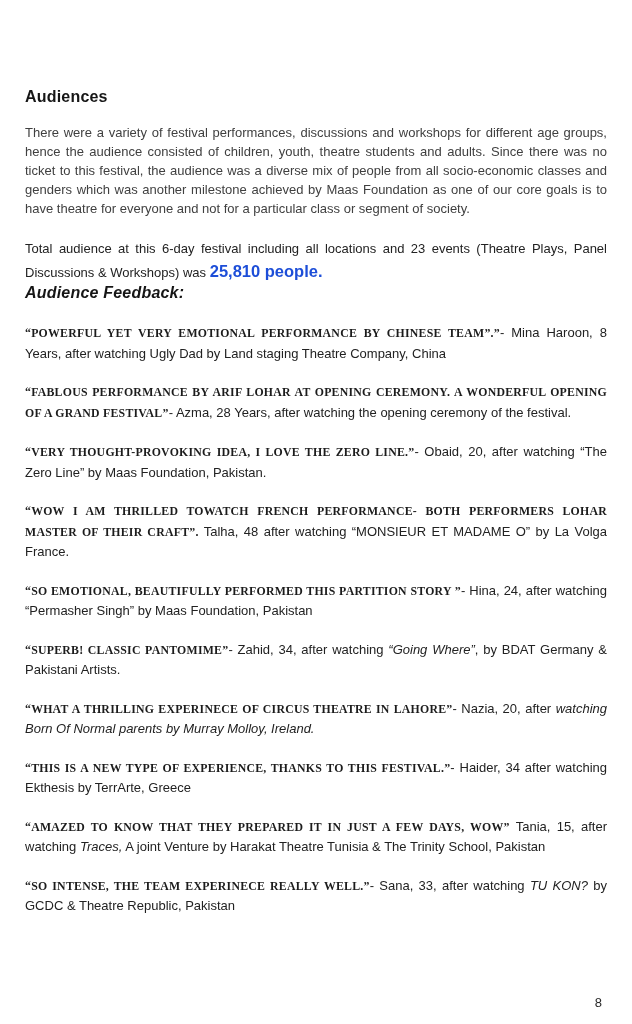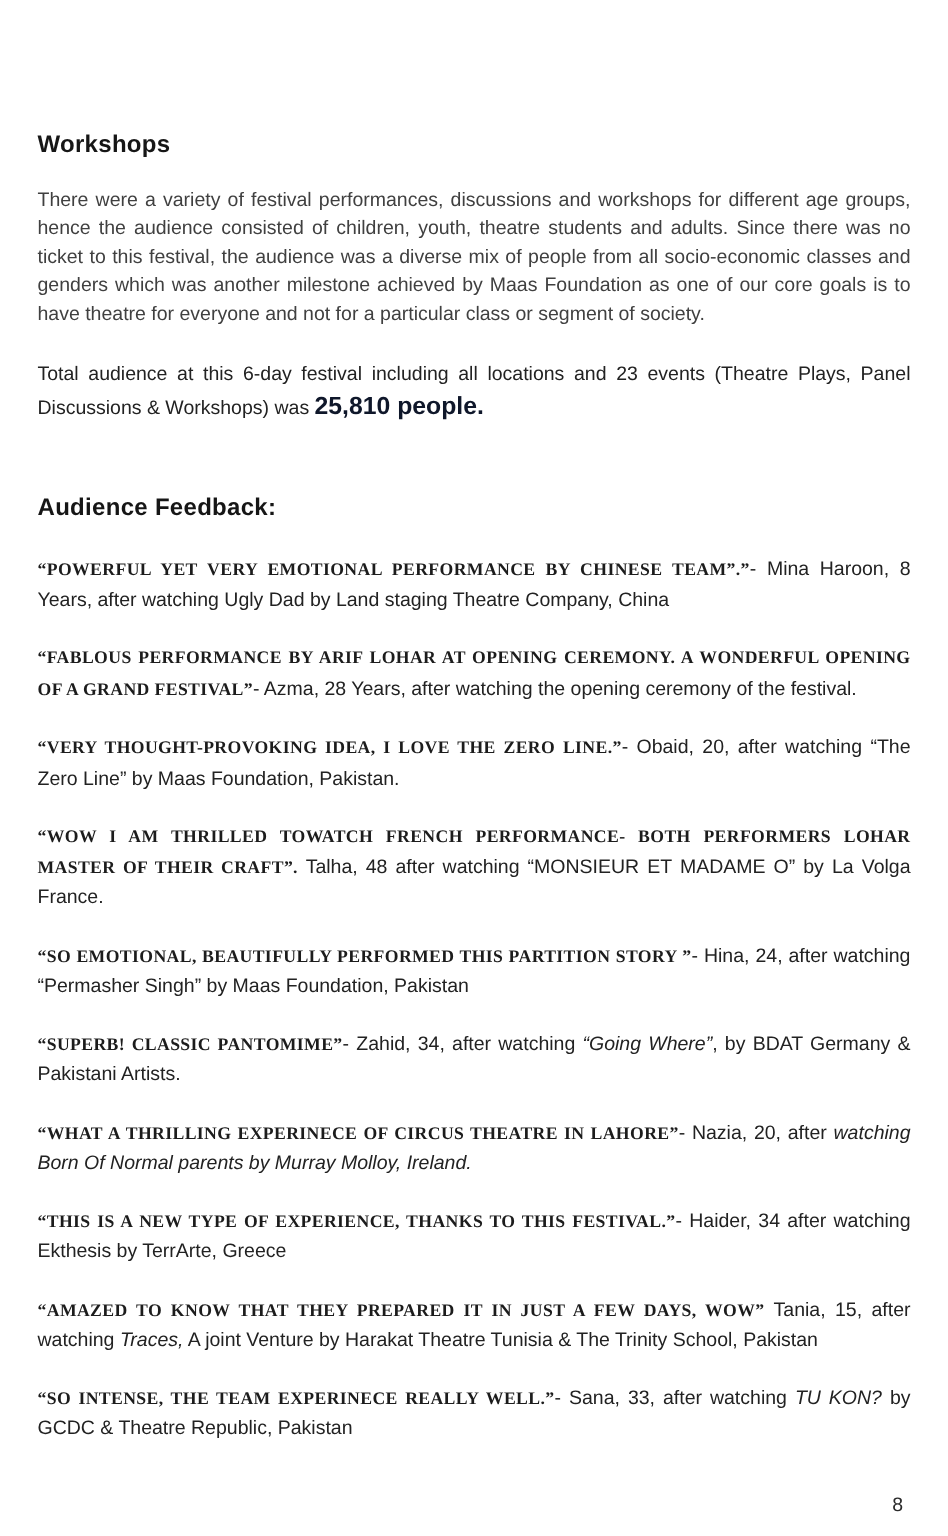--- a/index.html
+++ b/index.html
@@ -17,41 +17,41 @@
     width: 582px;
   }
   .section-heading {
     font-size: 16px;
     font-weight: bold;
     color: #161616;
     margin: 0 0 17px 0;
     letter-spacing: 0.2px;
   }
   .feedback-heading {
-    margin-top: 47px;
     margin-bottom: 21px;
+    font-style: italic;
   }
   .body-para {
     font-size: 13px;
     line-height: 19px;
     text-align: justify;
     margin: 0 0 19px 0;
     color: #404040;
   }
   .total-para {
     font-size: 13px;
     line-height: 23px;
     text-align: justify;
     margin: 0;
     color: #222222;
   }
   .total-big {
     font-size: 16.5px;
     font-weight: bold;
-    color: #0f172a;
+    color: #1d4ed8;
   }
   .quote-para {
     font-size: 13px;
     line-height: 19.5px;
     text-align: justify;
     margin: 0 0 19px 0;
     color: #222222;
   }
   .quote-para:last-child { margin-bottom: 0; }
   .caps {
@@ -68,21 +68,21 @@
     right: 30px; bottom: 14px;
     font-size: 13px;
     color: #2a2a2a;
   }
 </style>
 </head>
 <body>
 
 <div class="content">
 
-  <h1 class="section-heading">Workshops</h1>
+  <h1 class="section-heading">Audiences</h1>
 
   <p class="body-para">There were a variety of festival performances, discussions and workshops for different age groups, hence the audience consisted of children, youth, theatre students and adults. Since there was no ticket to this festival, the audience was a diverse mix of people from all socio-economic classes and genders which was another milestone achieved by Maas Foundation as one of our core goals is to have theatre for everyone and not for a particular class or segment of society.</p>
 
   <p class="total-para"><span>Total audience at this 6-day festival including all locations and 23 events (Theatre Plays, Panel Discussions &amp; Workshops) was </span><span class="total-big">25,810 people.</span></p>
 
   <h2 class="section-heading feedback-heading">Audience Feedback:</h2>
 
   <div id="quotes">
       <p class="quote-para"><span class="caps">“POWERFUL YET VERY EMOTIONAL PERFORMANCE BY CHINESE TEAM”.”</span><span class="regular">- Mina Haroon, 8 Years, after watching Ugly Dad by Land staging Theatre Company, China</span></p>
       <p class="quote-para"><span class="caps">“FABLOUS PERFORMANCE BY ARIF LOHAR AT OPENING CEREMONY. A WONDERFUL OPENING OF A GRAND FESTIVAL”</span><span class="regular">- Azma, 28 Years, after watching the opening ceremony of the festival.</span></p>

